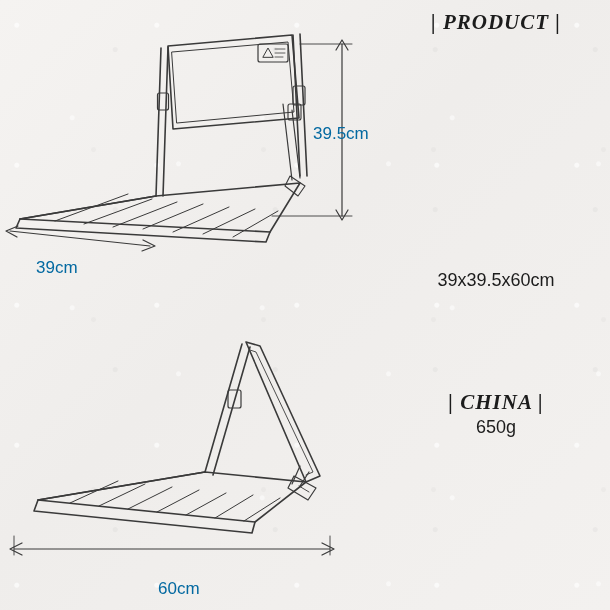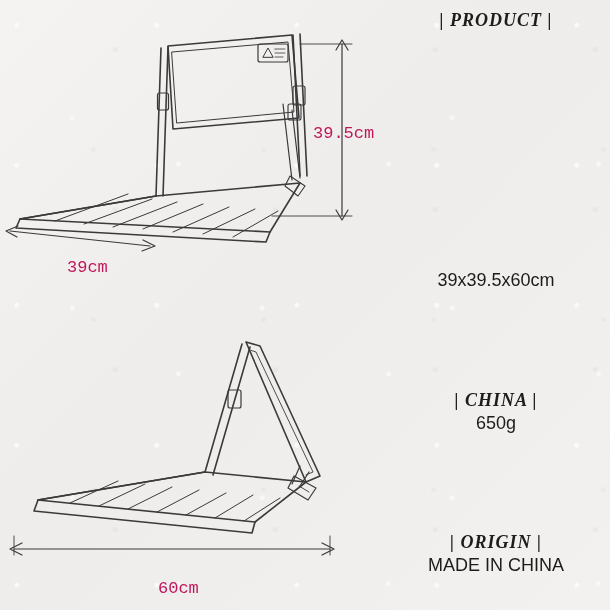--- a/index.html
+++ b/index.html
@@ -45,21 +45,21 @@
   .spec-block {
     position: absolute;
     left: 0;
     width: 228px;
     text-align: center;
   }
   .spec-title {
     font-family: "Liberation Serif", serif;
     font-style: italic;
     font-weight: bold;
-    font-size: 18px;
+    font-size: 21px;
     letter-spacing: 1px;
     color: #1c1c1c;
     white-space: nowrap;
   }
   .spec-value {
     font-family: "Liberation Sans", sans-serif;
     font-size: 18px;
     color: #1c1c1c;
     margin-top: 2px;
     white-space: nowrap;
@@ -73,27 +73,27 @@
 
   
   .drawing {
     position: absolute;
   }
   .drawing-top { left: 0; top: 0; width: 382px; height: 300px; }
   .drawing-bottom { left: 0; top: 300px; width: 382px; height: 310px; }
 
   .dim-label {
     position: absolute;
-    font-family: Liberation Mono, monospace;
+    font-family: Liberation Sans, sans-serif;
     font-size: 17px;
-    color: #be185d;
+    color: #0369a1;
     white-space: nowrap;
   }
   .dim-height { left: 313px; top: 124px; font-size: 17px; }
-  .dim-width-top { left: 36px; top: 258px; margin-left: 31px; }
+  .dim-width-top { left: 36px; top: 258px; }
   .dim-width-bottom { left: 158px; top: 558px; margin-top: 21px; }
 </style>
 </head>
 <body>
 
 <div class="paper-texture"></div>
 
 <div class="sheet">
 
   <div class="drawing drawing-top">
@@ -200,20 +200,16 @@
 
     <div class="spec-block blk-size">
       <div class="spec-value">39x39.5x60cm</div>
     </div>
 
     <div class="spec-block blk-weight">
       <div class="spec-title">| CHINA |</div>
       <div class="spec-value">650g</div>
     </div>
 
-    <div class="spec-block blk-origin">
-      <div class="spec-title">| ORIGIN |</div>
-      <div class="spec-value">MADE IN CHINA</div>
-    </div>
 
   </div>
 
 </div>
 
 </body></html>

